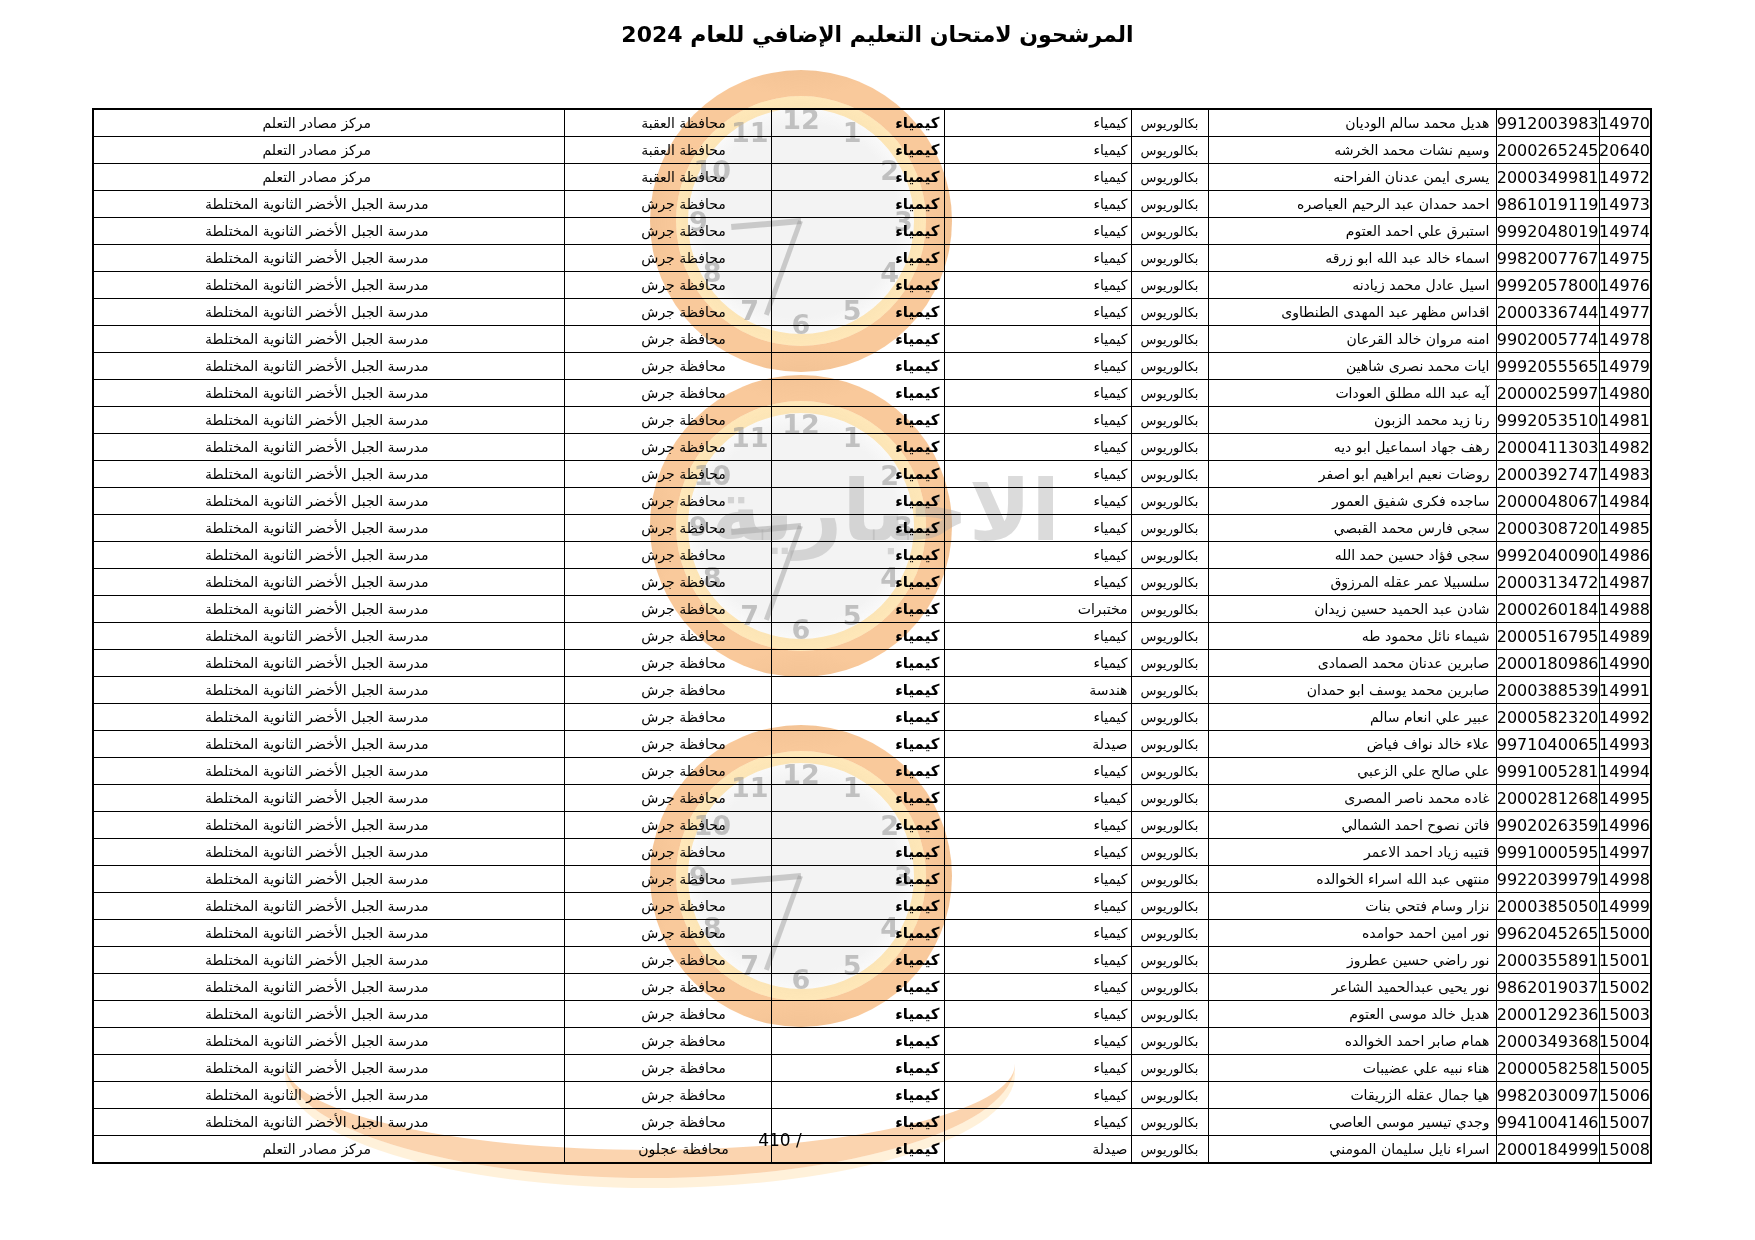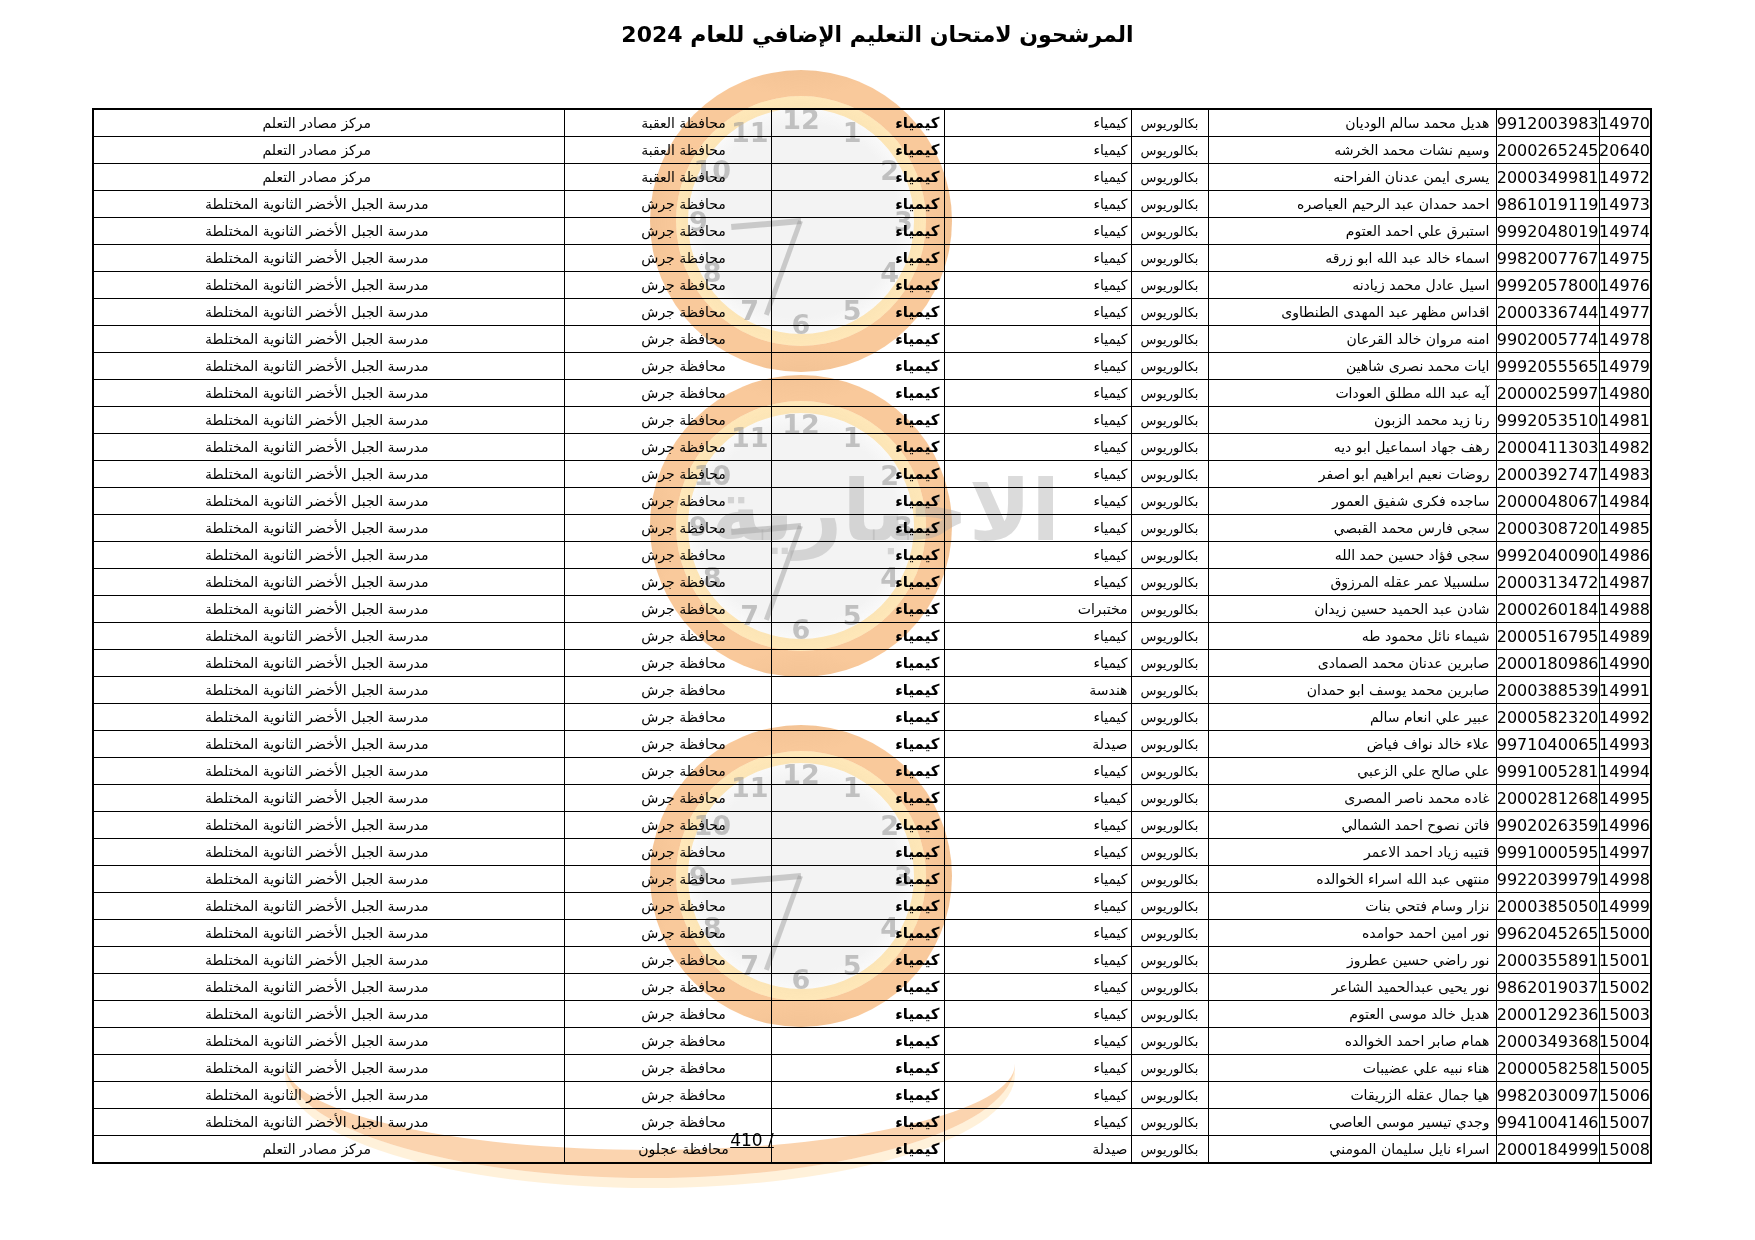--- a/index.html
+++ b/index.html
@@ -41,22 +41,22 @@
     border-radius:50%;
     border-bottom:28px solid rgba(246,166,88,0.48);
     box-shadow:0 10px 0 rgba(255,214,150,0.35);
   }
   
   .title{
     position:absolute;left:0;right:0;top:22px;z-index:2;
     text-align:center;font-size:22px;font-weight:bold;direction:rtl;
   }
   .footer{
-    position:absolute;left:662px;width:180px;top:1130px;z-index:2;
-    text-align:center;font-size:17px;direction:ltr;text-decoration:underline;
+    position:absolute;left:690px;width:180px;top:1130px;z-index:2;
+    text-align:center;font-size:17px;direction:ltr;
   }
   
   .tbl-wrap{position:absolute;left:92px;top:108px;z-index:1;}
   table{
     border-collapse:collapse;table-layout:fixed;width:1558px;
     border:2px solid #000;background:transparent;
   }
   td{
     border:1px solid #000;height:26px;padding:0;line-height:25px;
     overflow:hidden;white-space:nowrap;background:transparent;

